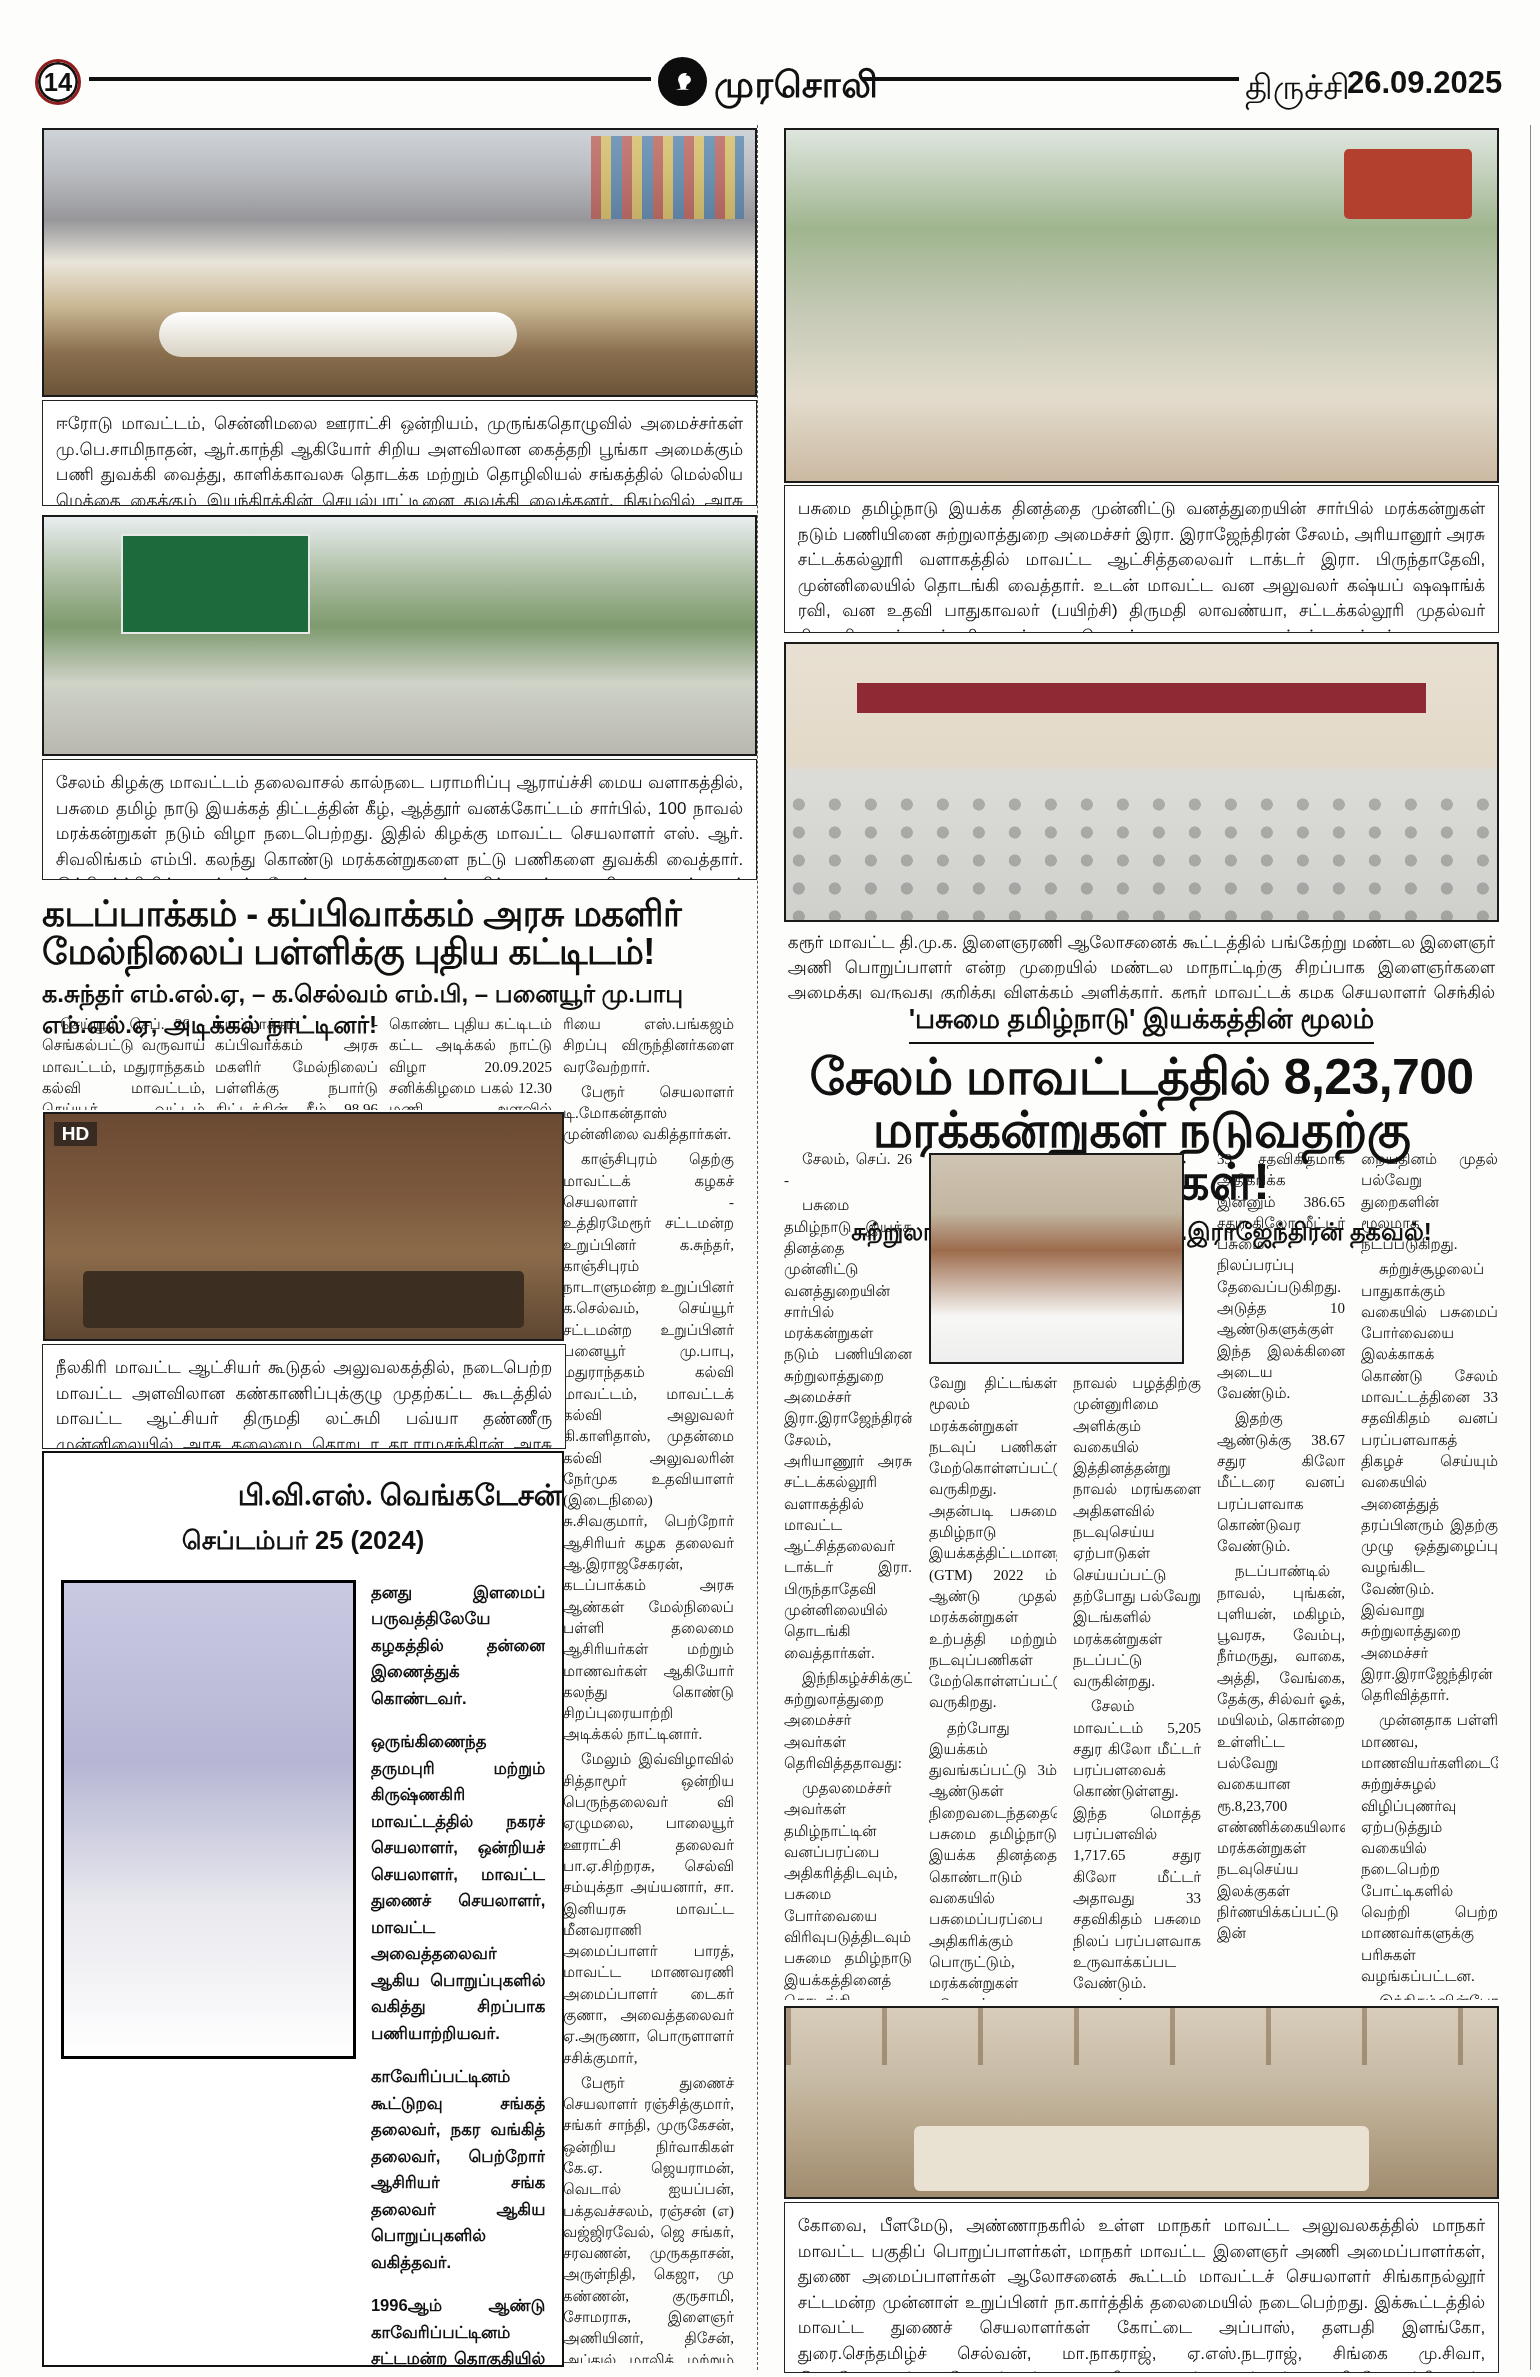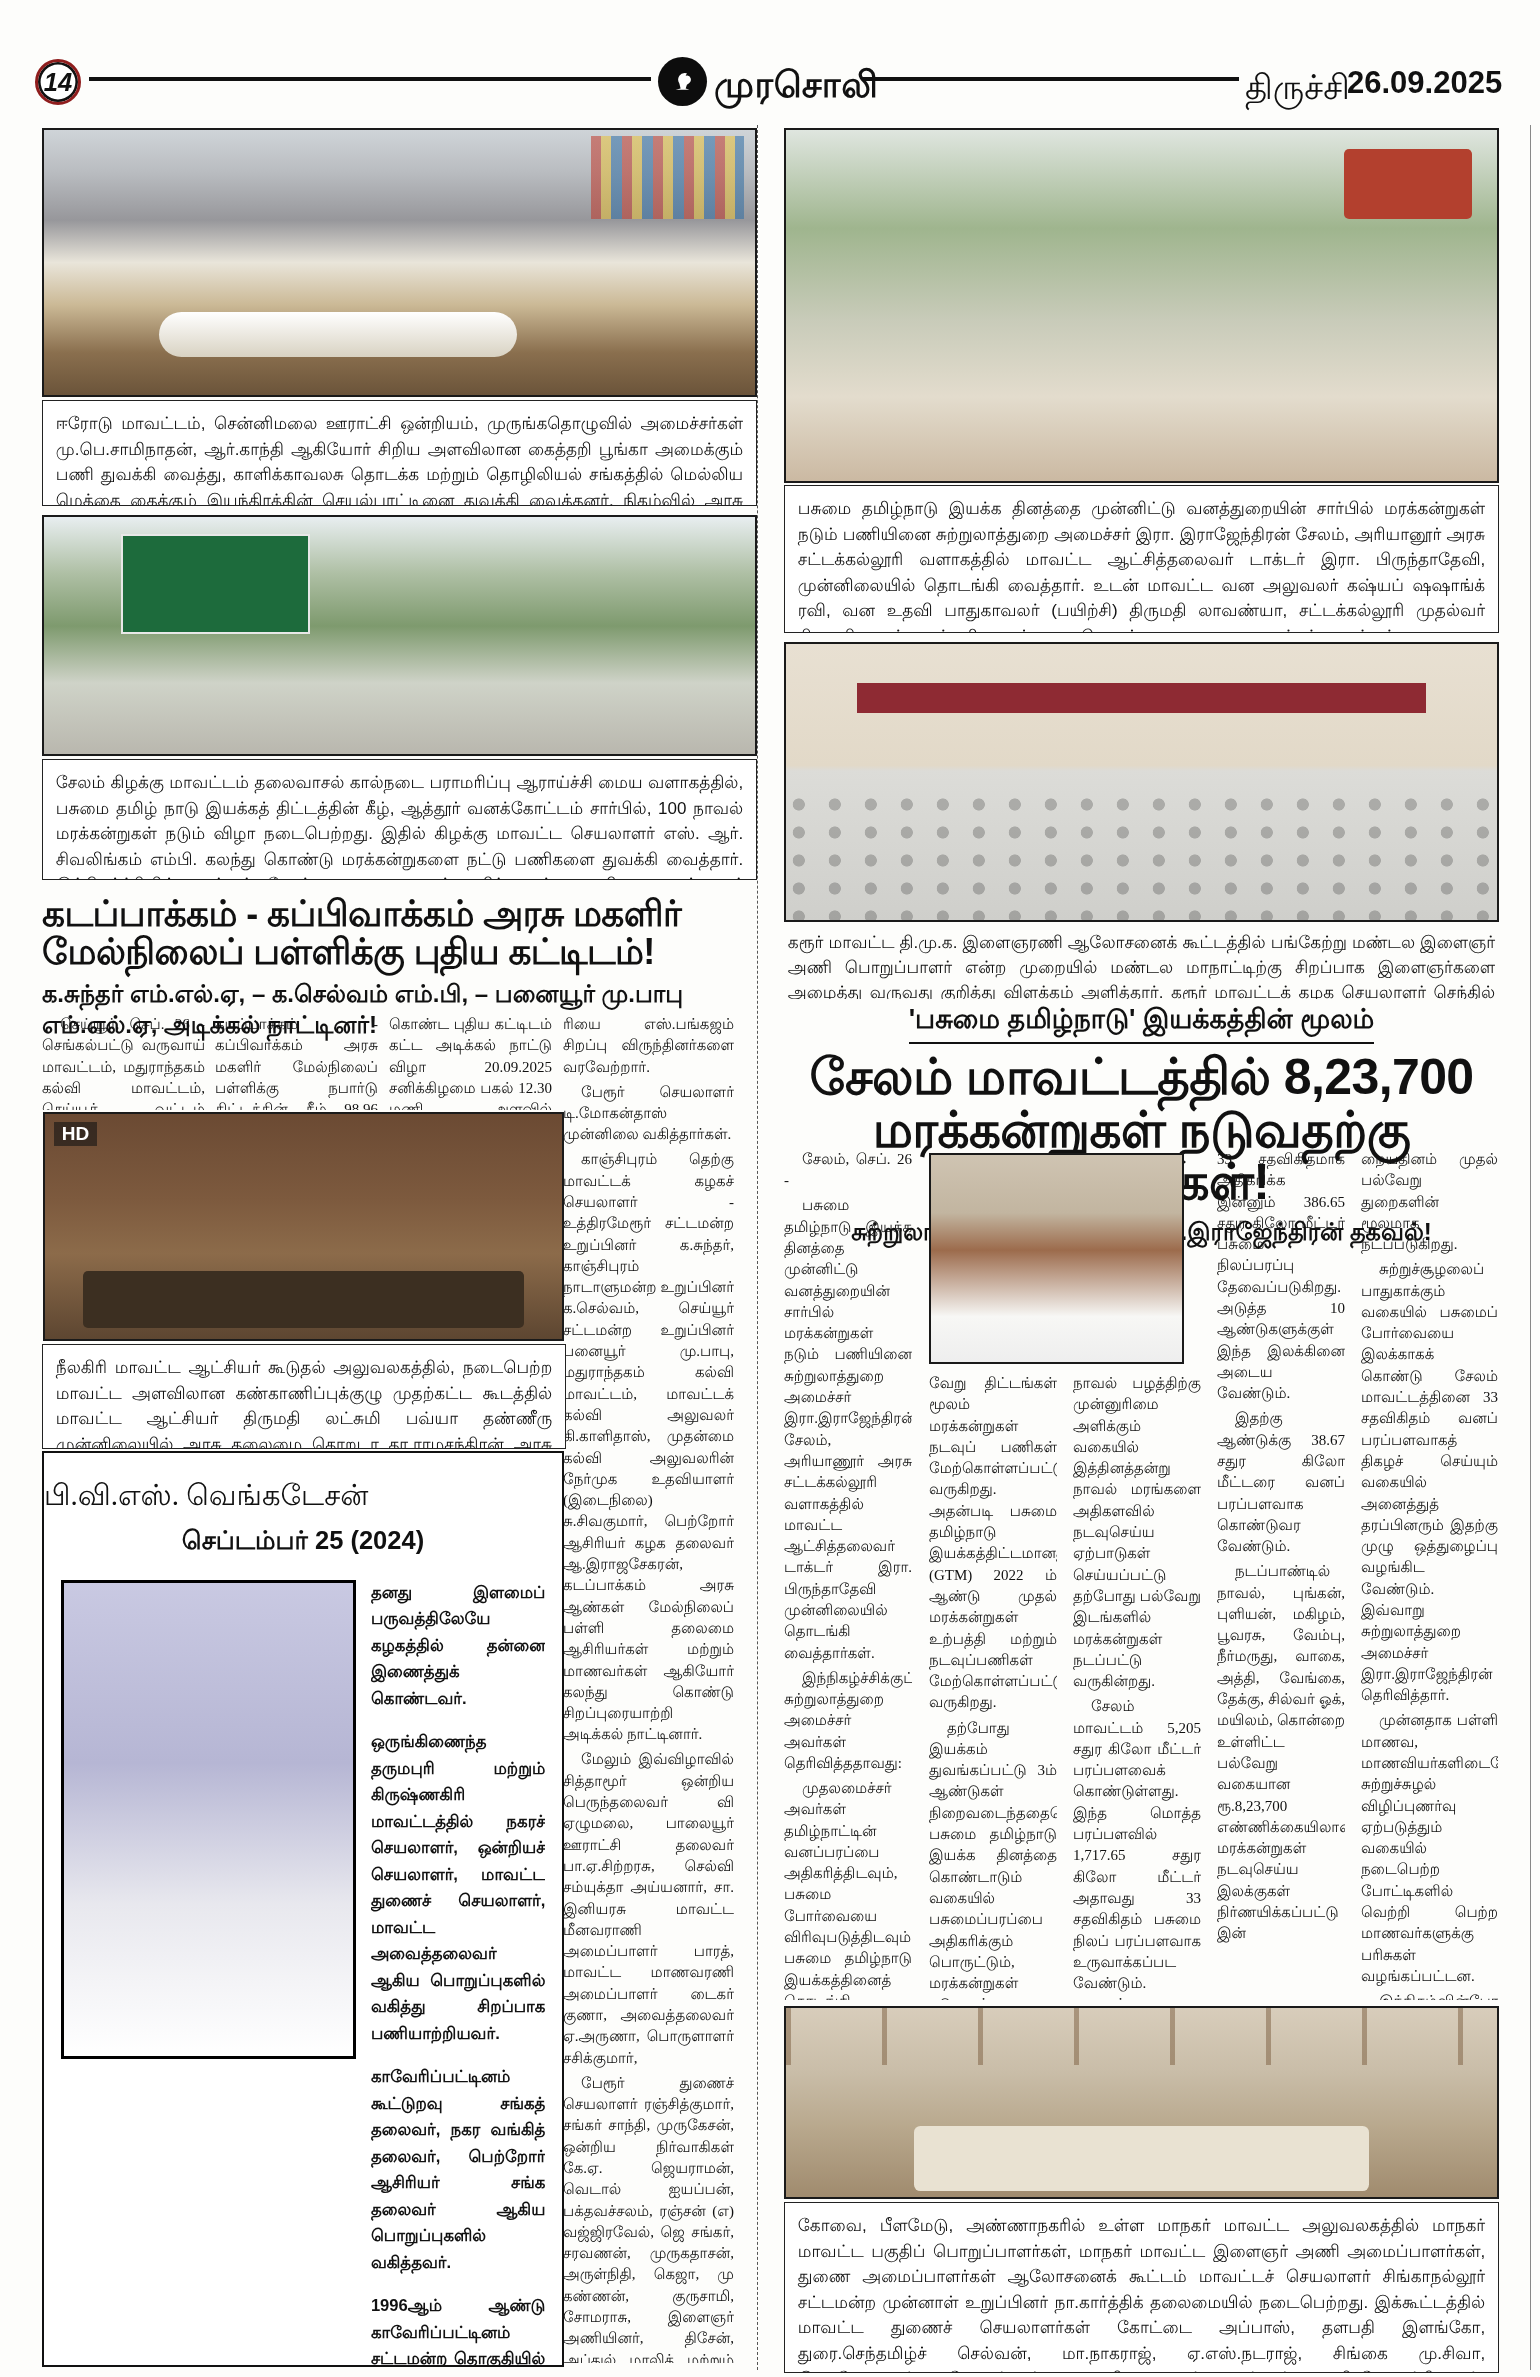--- a/index.html
+++ b/index.html
@@ -2,21 +2,21 @@
 <html style="font-size:10.2px"><head>
 <meta charset="utf-8">
 <style>
   html,body{margin:0;padding:0;background:#e9e9e9;}
   .page{position:relative;width:1541px;height:2377px;background:#fdfdfb;color:#111;
         font-family:"Liberation Sans",sans-serif;overflow:hidden;}
   .abs{position:absolute;box-sizing:border-box;}
   
   .pgnum{width:46px;height:46px;border-radius:50%;border:3.8px solid #8f1d1d;
          box-shadow:inset 0 0 0 2.6px #111;display:flex;align-items:center;justify-content:center;
-         font-size:25.5px;font-weight:bold;background:#fff;font-style:italic;}
+         font-size:25.5px;font-weight:bold;background:#fff;}
   .rule{height:3.8px;border-top:2.6px solid #111;border-bottom:2.6px solid #111;}
   .logo-circle{width:49px;height:49px;border-radius:50%;background:#0d0d0d;display:flex;
                align-items:center;justify-content:center;}
   .masthead{font-size:36px;font-weight:bold;font-family:"Liberation Serif",serif;letter-spacing:0.6px;}
   .edition{font-size:34px;font-family:"Liberation Serif",serif;}
   .dateline{font-size:31px;font-weight:bold;}
   
   .photo{border:2.6px solid #1a1a1a;overflow:hidden;}
   .capbox{border:1.9px solid #222;padding:10.2px 12.8px;font-size:17px;line-height:1.5;
           text-align:justify;overflow:hidden;background:#fff;}
@@ -29,21 +29,21 @@
   .subhead{font-size:24px;font-weight:bold;margin-top:9px;}
   
   .bodycol{font-family:"Liberation Serif",serif;font-size:15px;line-height:1.42;
            text-align:justify;overflow:hidden;}
   .bodycol p{margin:0 0 3.8px 0;text-indent:18px;}
   .bodycol p.nolead{text-indent:0;}
   
   .membox{border:2.6px solid #111;background:#fff;overflow:hidden;}
   .membanner{background:#000;color:#fff;text-align:center;font-family:"Liberation Serif",serif;
              font-size:32px;font-weight:bold;line-height:72px;height:72px;}
-  .memname{text-align:left;font-size:29px;font-weight:normal;font-family:"Liberation Serif",serif;margin-top:25.5px;}
+  .memname{text-align:right;font-size:29px;font-weight:bold;font-family:"Liberation Serif",serif;margin-top:25.5px;}
   .memdate{text-align:center;font-size:25.5px;font-weight:bold;margin-top:10.2px;}
   .memrow{display:flex;gap:15.3px;margin:22px 16.6px 0 16.6px;}
   .memphoto{width:289px;height:473px;border:3.8px solid #000;flex:none;
             background:linear-gradient(180deg,#c9c9e2 0%,#b6b6d4 38%,#e8e8ee 68%,#ffffff 100%);}
   .memtext{flex:1;font-size:16.6px;font-weight:bold;line-height:1.6;text-align:justify;overflow:hidden;}
   .memtext p{margin:0 0 16.6px 0;}
   .divider{border-left:1.9px dashed #555;width:0;}
   .trimrule{border-left:1.9px solid #888;width:0;}
   .hdlabel{position:absolute;top:7.7px;left:9px;background:rgba(20,20,20,.6);color:#fff;
            font-size:19px;font-weight:bold;padding:1.3px 7.7px;}

